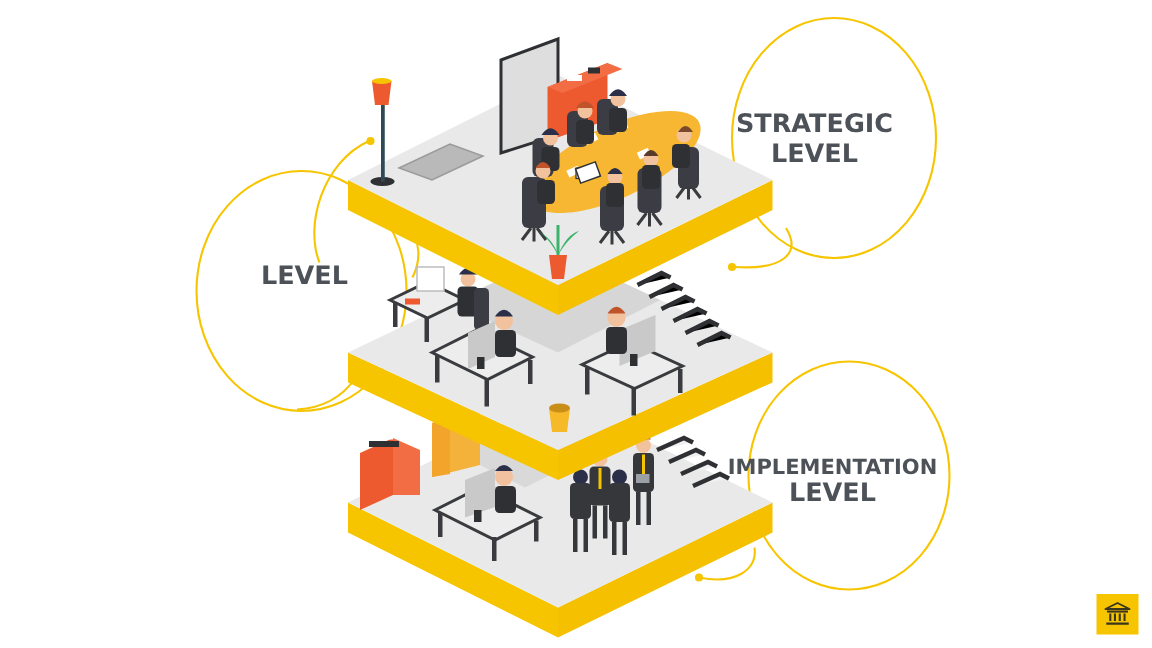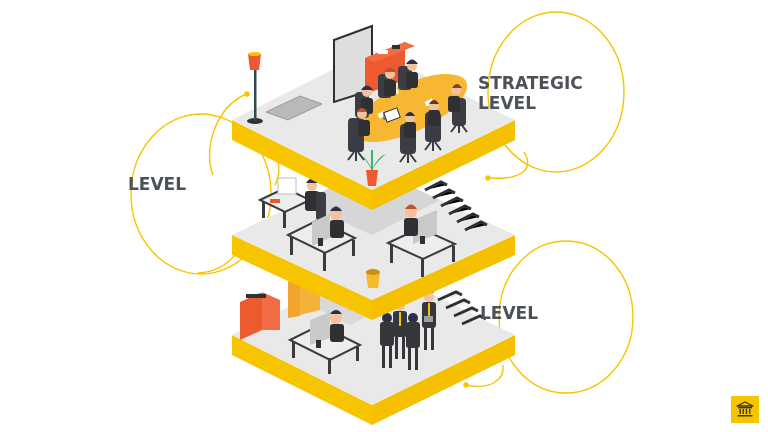--- a/index.html
+++ b/index.html
@@ -1,20 +1,20 @@
 <!DOCTYPE html>
 <html><head>
 <meta charset="utf-8">
 <style>
   html, body { margin:0; padding:0; background:#ffffff; }
   body { width:768px; height:432px; overflow:hidden; position:relative; font-family:"Liberation Sans", sans-serif; }
   #stage { position:absolute; left:0; top:0; width:768px; height:432px; }
   .label {
     position:absolute; color:#4d5259; font-family:"DejaVu Sans", sans-serif; font-weight:bold;
-    line-height:1.15; letter-spacing:0px;
+    text-align:center; line-height:1.15; letter-spacing:0px;
   }
   .label span { display:block; }
   #lbl-strategic { left:478px; top:74px; width:130px; font-size:17px; }
   #lbl-operations { left:128px; top:175px; width:150px; font-size:17px; }
   #lbl-implementation { left:480px; top:304px; width:150px; font-size:14px; }
   #lbl-implementation span:last-child { font-size:17px; }
   #logo-badge {
     position:absolute; left:731px; top:396px; width:28px; height:27px; background:#f7c500;
     display:flex; align-items:center; justify-content:center;
   }
@@ -255,20 +255,21 @@
 </svg>
 
 <div id="lbl-strategic" class="label">
   <span>STRATEGIC</span>
   <span>LEVEL</span>
 </div>
 <div id="lbl-operations" class="label">
   <span>LEVEL</span>
 </div>
 <div id="lbl-implementation" class="label">
+  <span>IMPLEMENTATION</span>
   <span>LEVEL</span>
 </div>
 
 <div id="logo-badge">
   <svg width="18" height="17" viewBox="0 0 18 17">
     <path d="M9,1 L17,5 L1,5 Z" fill="none" stroke="#3a3620" stroke-width="1.3" stroke-linejoin="round"></path>
     <rect x="2" y="6" width="14" height="1.4" fill="#3a3620"></rect>
     <rect x="3.5" y="8" width="1.4" height="5" fill="#3a3620"></rect>
     <rect x="6.6" y="8" width="1.4" height="5" fill="#3a3620"></rect>
     <rect x="9.8" y="8" width="1.4" height="5" fill="#3a3620"></rect>

